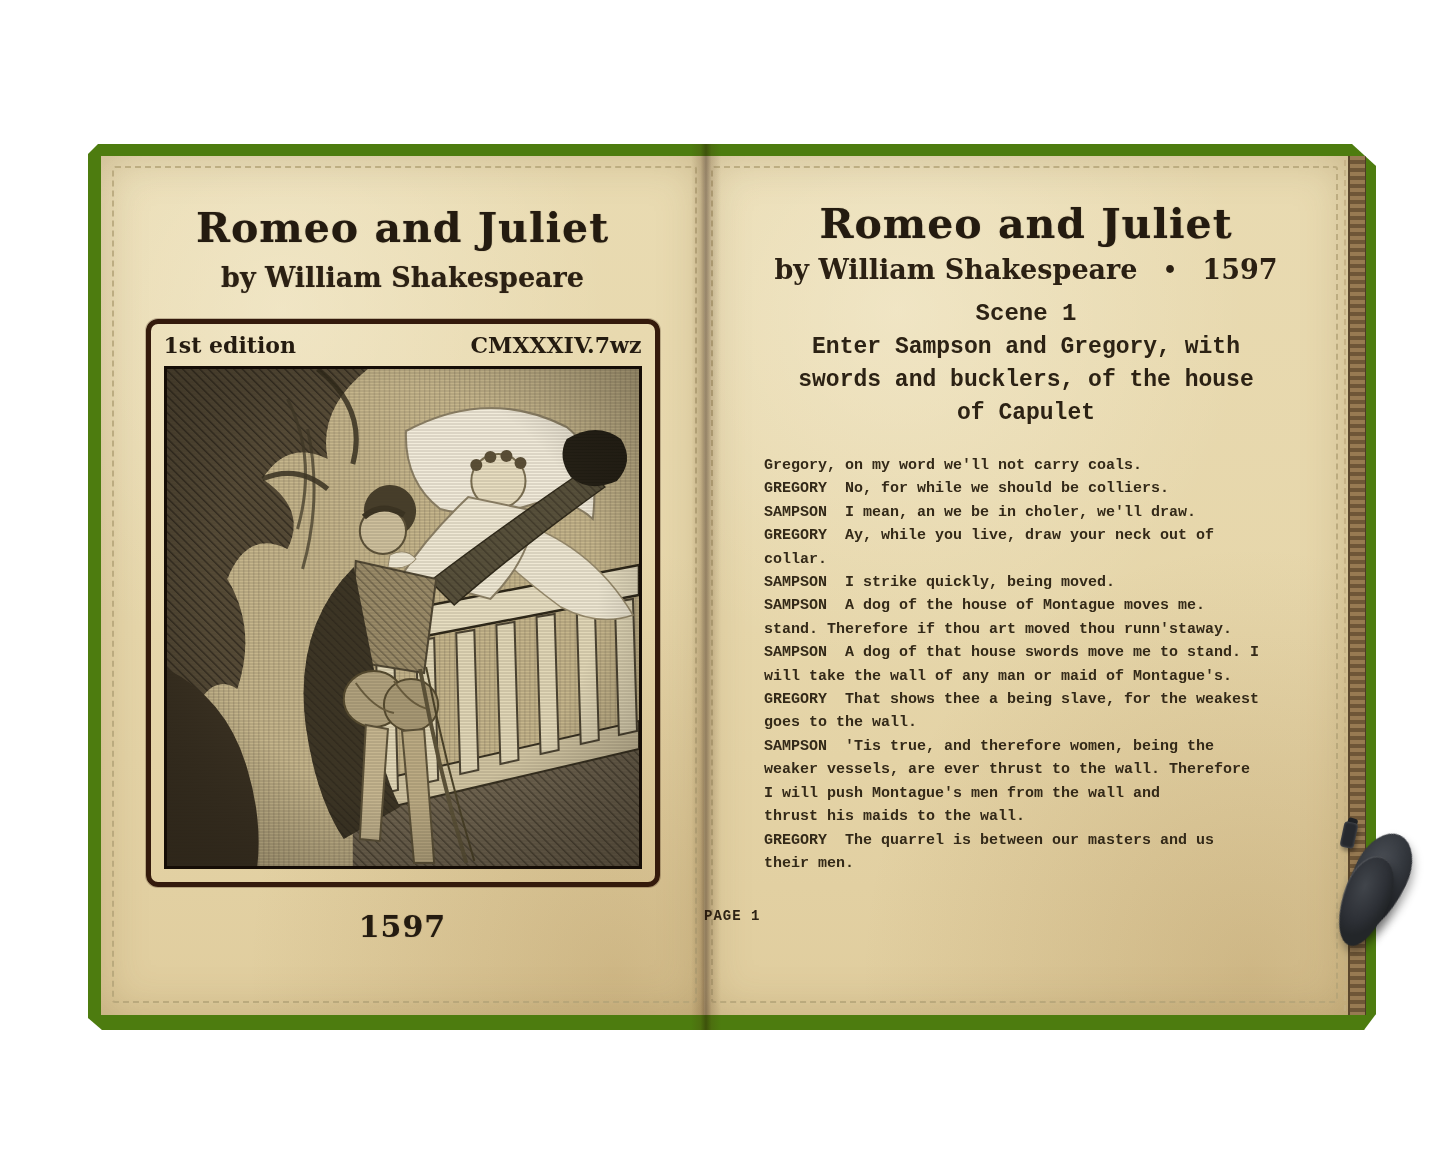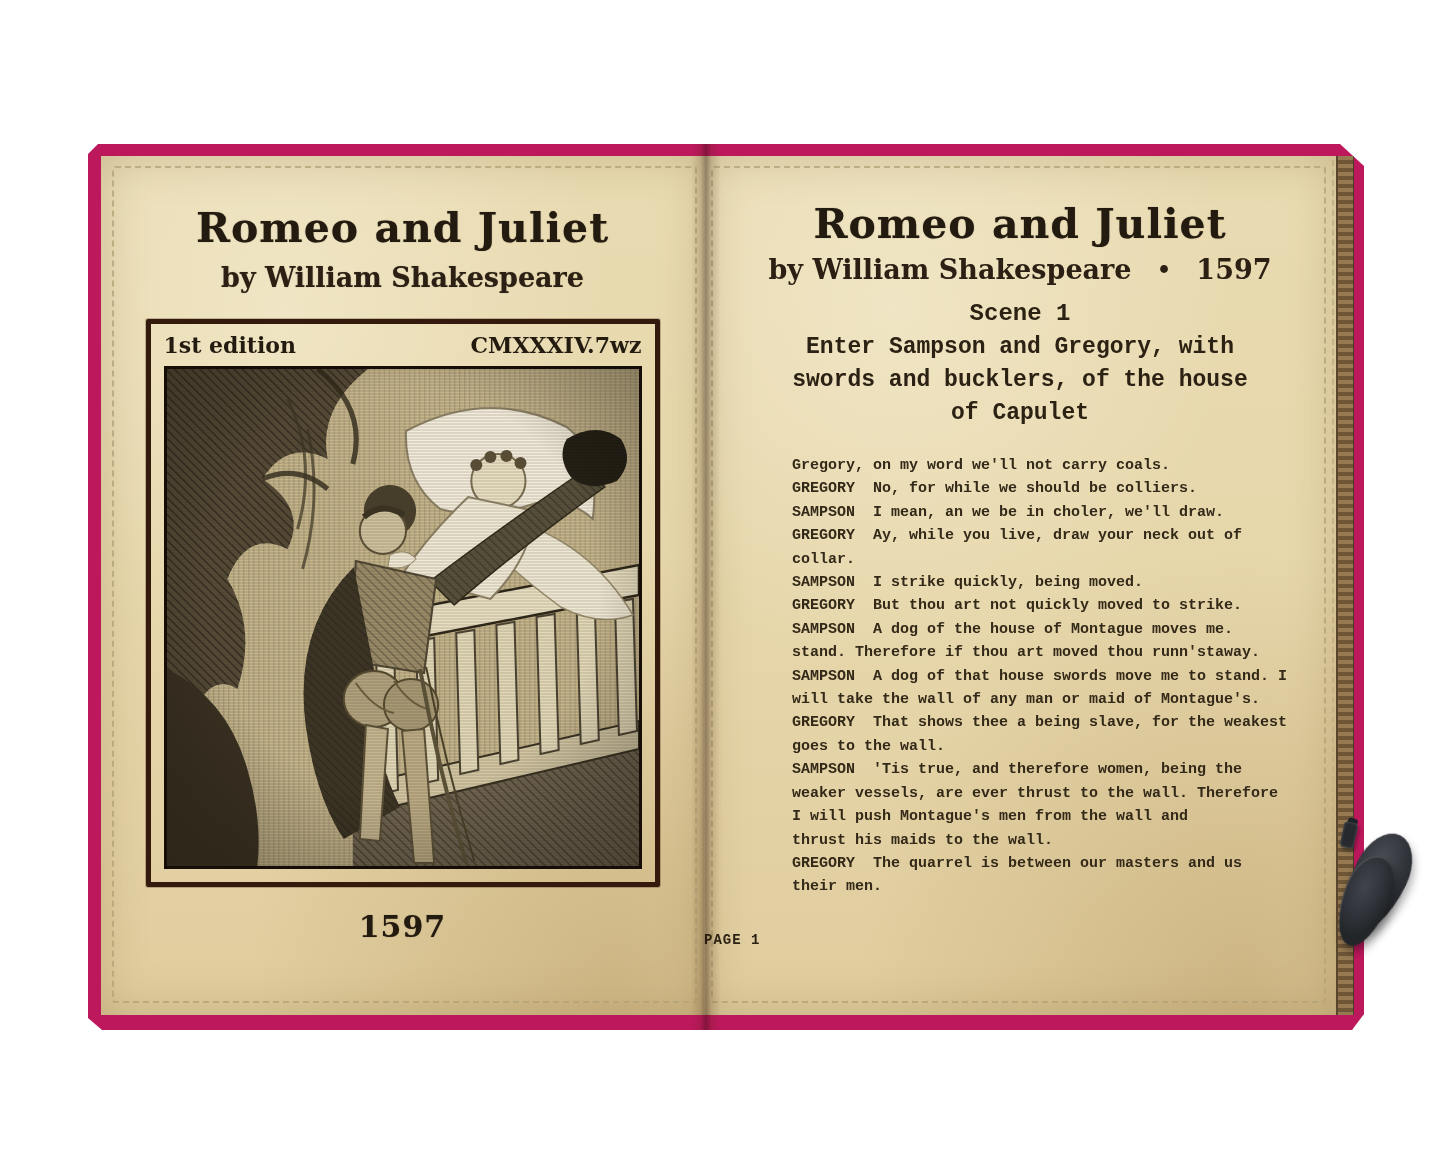--- a/index.html
+++ b/index.html
@@ -1,23 +1,23 @@
 <!DOCTYPE html>
 <html><head>
 <meta charset="utf-8">
 <style>
   html,body{margin:0;padding:0;background:#ffffff;}
   .stage{position:relative;width:1445px;height:1167px;background:#ffffff;overflow:hidden;
          font-family:"DejaVu Serif", serif;}
   
-  .book{position:absolute;left:88px;top:144px;width:1276px;height:886px;background:#be185d;
+  .book{position:absolute;left:88px;top:144px;width:1276px;height:886px;background:#4d7c0f;
         clip-path:polygon(10px 0, calc(100% - 24px) 0, 100% 22px, 100% calc(100% - 16px),
                   calc(100% - 12px) 100%, 14px 100%, 0 calc(100% - 12px), 0 10px);
         box-shadow:30px 22px 48px rgba(125,125,130,.55), 70px 40px 110px rgba(150,150,155,.35),
-                   0 16px 30px rgba(0,0,0,.18);}
+                   0 16px 30px rgba(0,0,0,.18);padding-left:12px;}
   .book-inner{position:absolute;left:13px;top:12px;right:10px;bottom:15px;display:flex;}
   .page{position:relative;height:100%;
         background:
           radial-gradient(90% 70% at 30% 18%, rgba(255,251,235,.35), rgba(255,251,235,0) 60%),
           radial-gradient(110% 90% at 85% 95%, rgba(140,100,40,.22), rgba(140,100,40,0) 55%),
           linear-gradient(180deg,#e9dbb2 0%,#e6d6aa 55%,#e0cd9e 100%);
         box-shadow:inset 0 0 46px rgba(120,90,40,.28);}
   .page-left{width:603px;}
   .page-right{flex:1;}
   .stitch{position:absolute;border:2px dashed #b4a478;border-radius:3px;opacity:.8;pointer-events:none;}
@@ -31,39 +31,39 @@
             background:repeating-linear-gradient(180deg,#977a52 0 4px,#6e5637 4px 8px);
             border-left:2px solid #5a462c;border-right:1px solid #4c3a24;}
   .zip-band::before{content:"";position:absolute;left:-6px;top:4px;bottom:4px;
             border-left:2px dashed #c4b084;opacity:.85;}
   
   .lp-content{position:relative;height:100%;text-align:center;color:#241b10;}
   .book-title{padding-top:48px;font-size:41px;font-weight:700;letter-spacing:1px;
               color:#241b10;text-shadow:0 0 1px rgba(50,38,22,.55);}
   .book-byline{margin-top:10px;font-size:27px;font-weight:700;color:#2b2013;
                text-shadow:0 0 1px rgba(50,38,22,.45);}
-  .plate{position:relative;width:478px;margin:26px auto 0;border:5px solid #341a0c;border-radius:2px;
+  .plate{position:relative;width:478px;margin:26px auto 0;border:5px solid #341a0c;border-radius:12px;
          padding:8px 13px 13px;box-shadow:0 0 0 1px rgba(52,26,12,.25);}
   .plate-head{display:flex;justify-content:space-between;align-items:baseline;
               font-size:22px;font-weight:700;color:#241b10;}
   .plate-img{margin-top:8px;border:3px solid #150d06;height:497px;overflow:hidden;background:#c9b990;}
   .plate-img svg{display:block;width:100%;height:100%;}
   .plate-year{margin-top:22px;font-size:30px;font-weight:700;letter-spacing:1px;color:#241b10;
               text-shadow:0 0 1px rgba(50,38,22,.5);}
   
   .rp-content{position:relative;height:100%;color:#2c2215;}
   .rp-title{padding-top:44px;text-align:center;font-size:41px;font-weight:700;letter-spacing:1px;
             color:#241b10;text-shadow:0 0 1px rgba(50,38,22,.55);}
   .rp-byline{margin-top:6px;text-align:center;font-size:27px;font-weight:700;color:#2b2013;}
   .rp-byline .dot{display:inline-block;margin:0 16px;transform:translateY(-2px);font-size:22px;}
   .scene{margin-top:12px;text-align:center;font-family:"Liberation Mono", monospace;
          font-weight:700;color:#2c2214;}
   .scene-heading{font-size:24px;line-height:34px;}
   .scene-direction div{font-size:23px;line-height:33px;white-space:pre;}
-  .dialogue{margin:24px 0 0 88px;width:506px;font-family:"Liberation Mono", monospace;
+  .dialogue{margin:24px 0 0 60px;width:506px;font-family:"Liberation Mono", monospace;
             font-size:15px;font-weight:700;color:#332918;}
   .dialogue div{white-space:pre;line-height:23.4px;}
   .page-label{margin-top:33px;text-align:left;font-family:"Liberation Mono", monospace;
               font-size:14px;font-weight:700;letter-spacing:1px;color:#2c2214;}
   
   .zip-slider{position:absolute;left:1342px;top:822px;width:14px;height:26px;background:#26292e;
               border-radius:4px;transform:rotate(12deg);
               box-shadow:inset 0 0 3px rgba(255,255,255,.25), 2px 3px 4px rgba(0,0,0,.35);}
   .zip-pull{position:absolute;filter:drop-shadow(4px 5px 5px rgba(0,0,0,.35));}
   .zip-pull-1{left:1350px;top:830px;width:54px;height:106px;transform:rotate(26deg);
@@ -204,21 +204,20 @@
               </div>
           </div>
 
           <div class="dialogue">
               <div>Gregory, on my word we'll not carry coals.</div>
               <div>GREGORY  No, for while we should be colliers.</div>
               <div>SAMPSON  I mean, an we be in choler, we'll draw.</div>
               <div>GREGORY  Ay, while you live, draw your neck out of</div>
               <div>collar.</div>
               <div>SAMPSON  I strike quickly, being moved.</div>
-              <div>GREGORY  But thou art not quickly moved to strike.</div>
               <div>SAMPSON  A dog of the house of Montague moves me.</div>
               <div>stand. Therefore if thou art moved thou runn'staway.</div>
               <div>SAMPSON  A dog of that house swords move me to stand. I</div>
               <div>will take the wall of any man or maid of Montague's.</div>
               <div>GREGORY  That shows thee a being slave, for the weakest</div>
               <div>goes to the wall.</div>
               <div>SAMPSON  'Tis true, and therefore women, being the</div>
               <div>weaker vessels, are ever thrust to the wall. Therefore</div>
               <div>I will push Montague's men from the wall and</div>
               <div>thrust his maids to the wall.</div>

